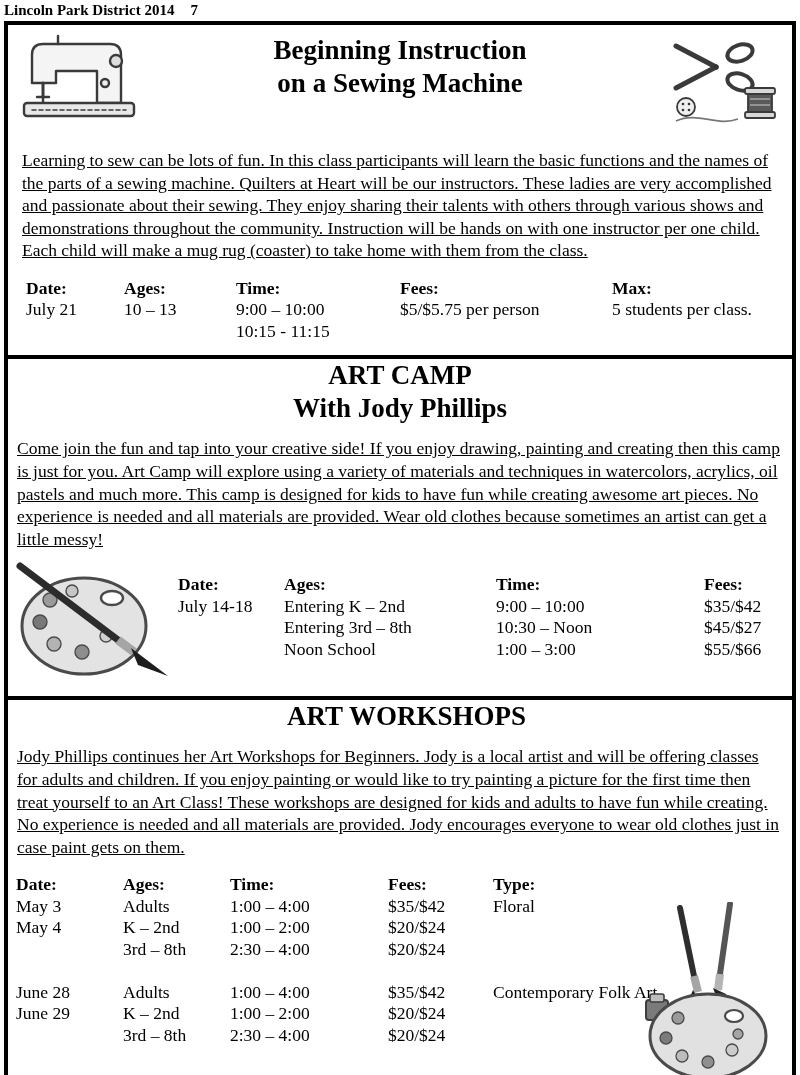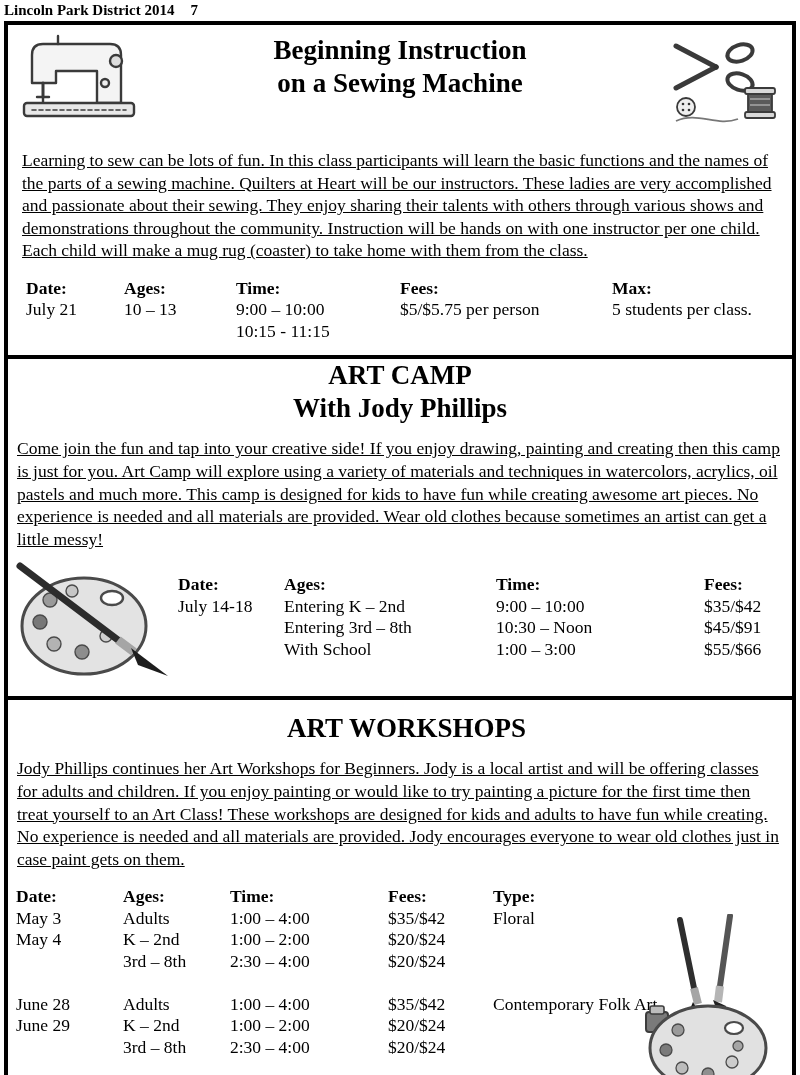--- a/index.html
+++ b/index.html
@@ -69,21 +69,21 @@
 
   .ws-wrap { position:relative; padding:0 0 12px 8px; }
   .ws-table {
     margin-top:16px;
     width:700px;
     --cols:107px 107px 158px 105px 1fr;
   }
   .img-supplies { position:absolute; right:12px; top:28px; }
 
   .pad-top-10 { padding-top:0; }
-  .pad-top-12 { padding-top:12px;margin-left:13px; }
+  .pad-top-12 { padding-top:0;margin-left:13px; }
 </style>
 </head>
 <body>
 
 <div class="page">
 
   <div class="page-header">
     <span>Lincoln Park District 2014</span><span class="pagenum">7</span>
   </div>
 
@@ -204,25 +204,25 @@
           <div class="trow tbody">
             <div class="tcell">July 14-18</div>
             <div class="tcell">Entering K – 2nd</div>
             <div class="tcell">9:00 – 10:00</div>
             <div class="tcell">$35/$42</div>
           </div>
           <div class="trow tbody">
             <div class="tcell"></div>
             <div class="tcell">Entering 3rd – 8th</div>
             <div class="tcell">10:30 – Noon</div>
-            <div class="tcell">$45/$91</div>
-          </div>
-          <div class="trow tbody">
-            <div class="tcell"></div>
-            <div class="tcell">With School</div>
+            <div class="tcell">$45/$27</div>
+          </div>
+          <div class="trow tbody">
+            <div class="tcell"></div>
+            <div class="tcell">Noon School</div>
             <div class="tcell">1:00 – 3:00</div>
             <div class="tcell">$55/$66</div>
           </div>
         </div>
     </div>
   </section>
 
   <section class="box">
     <h1 class="title pad-top-12">
       <span>ART WORKSHOPS</span>

